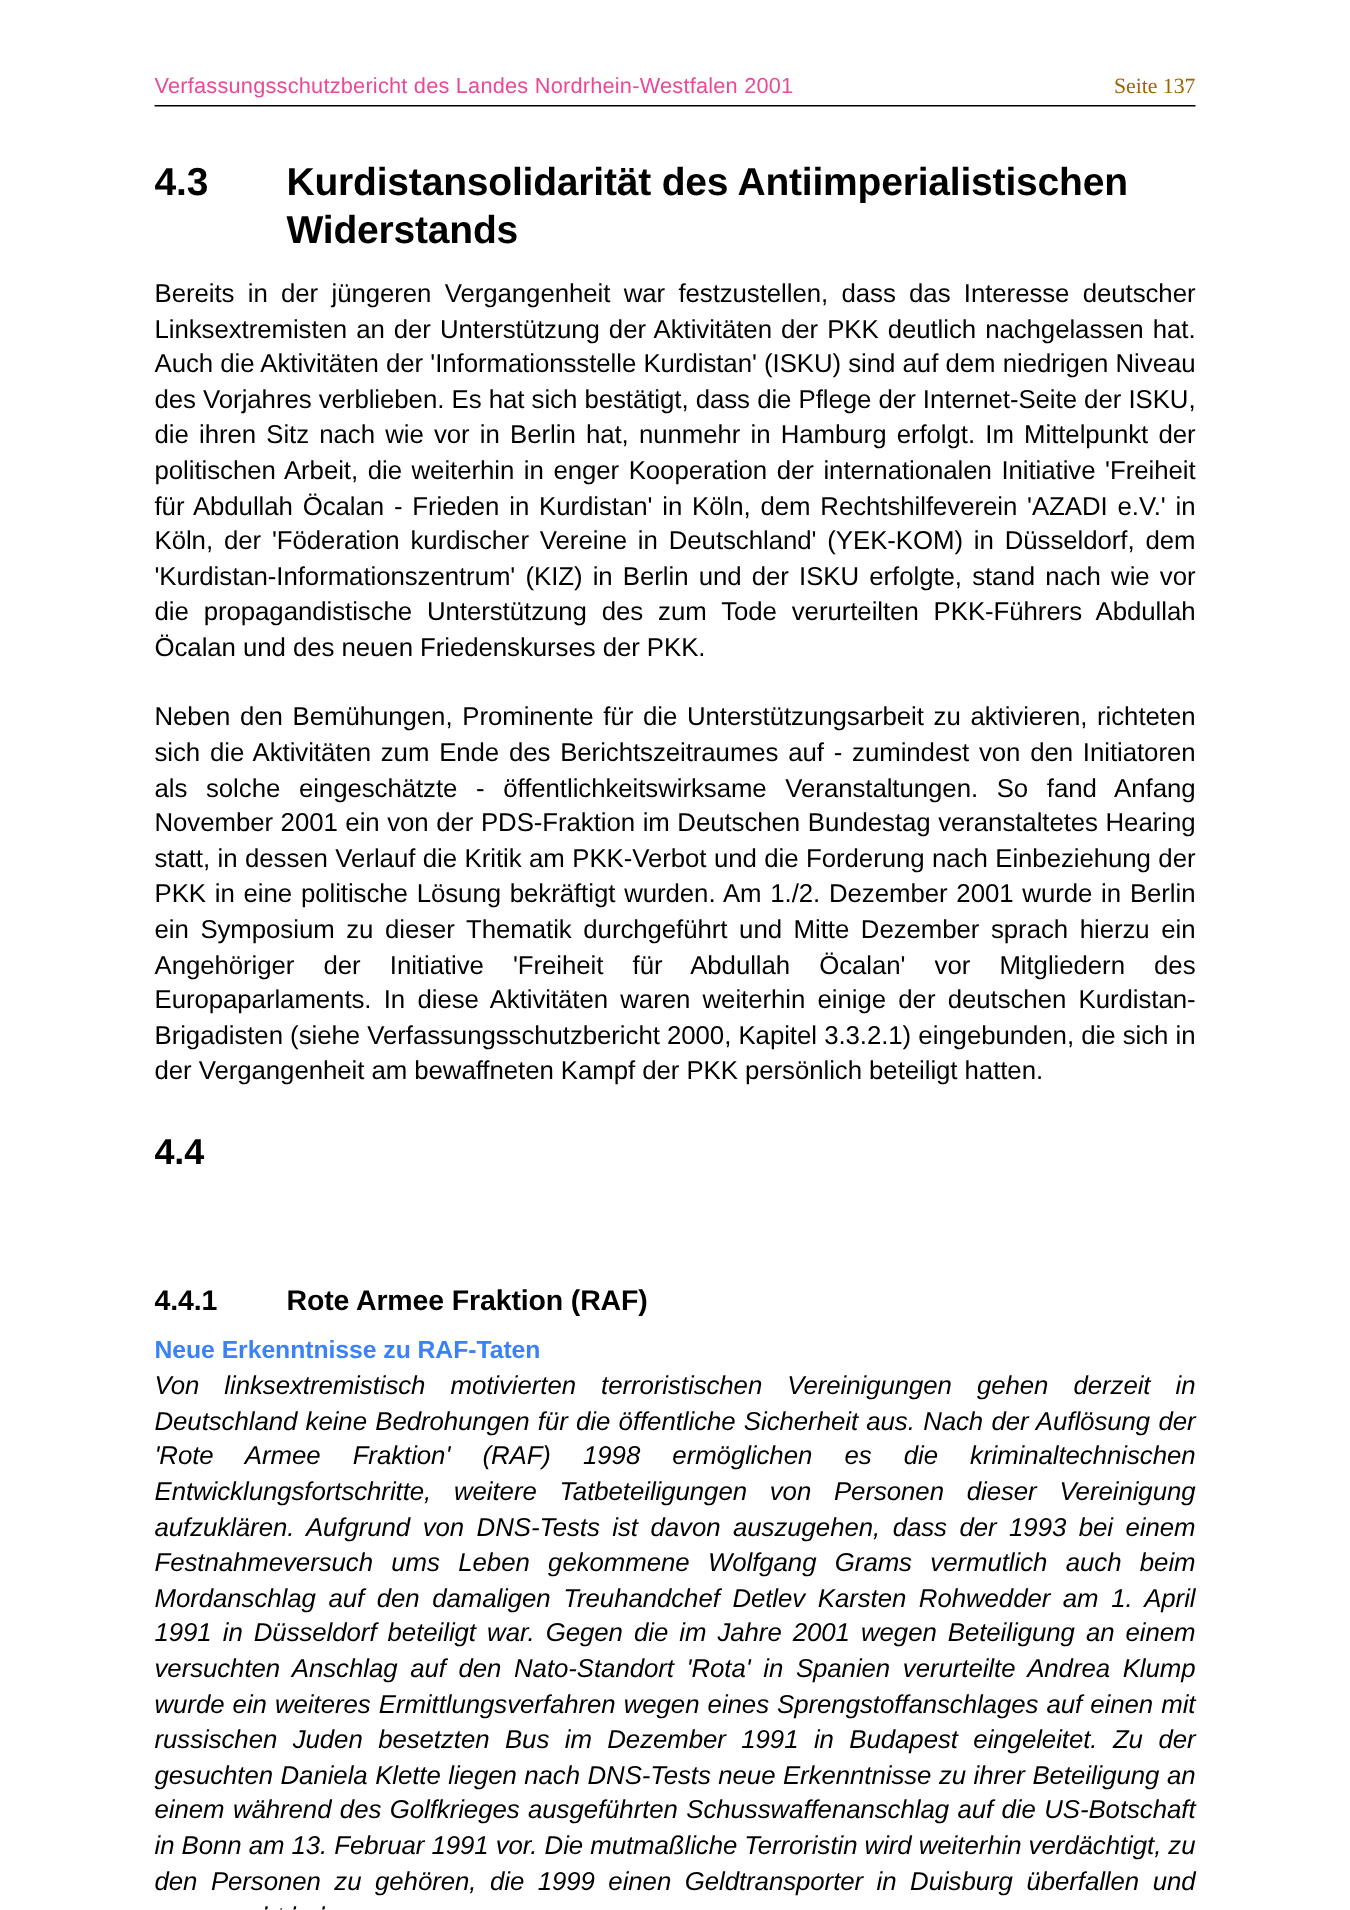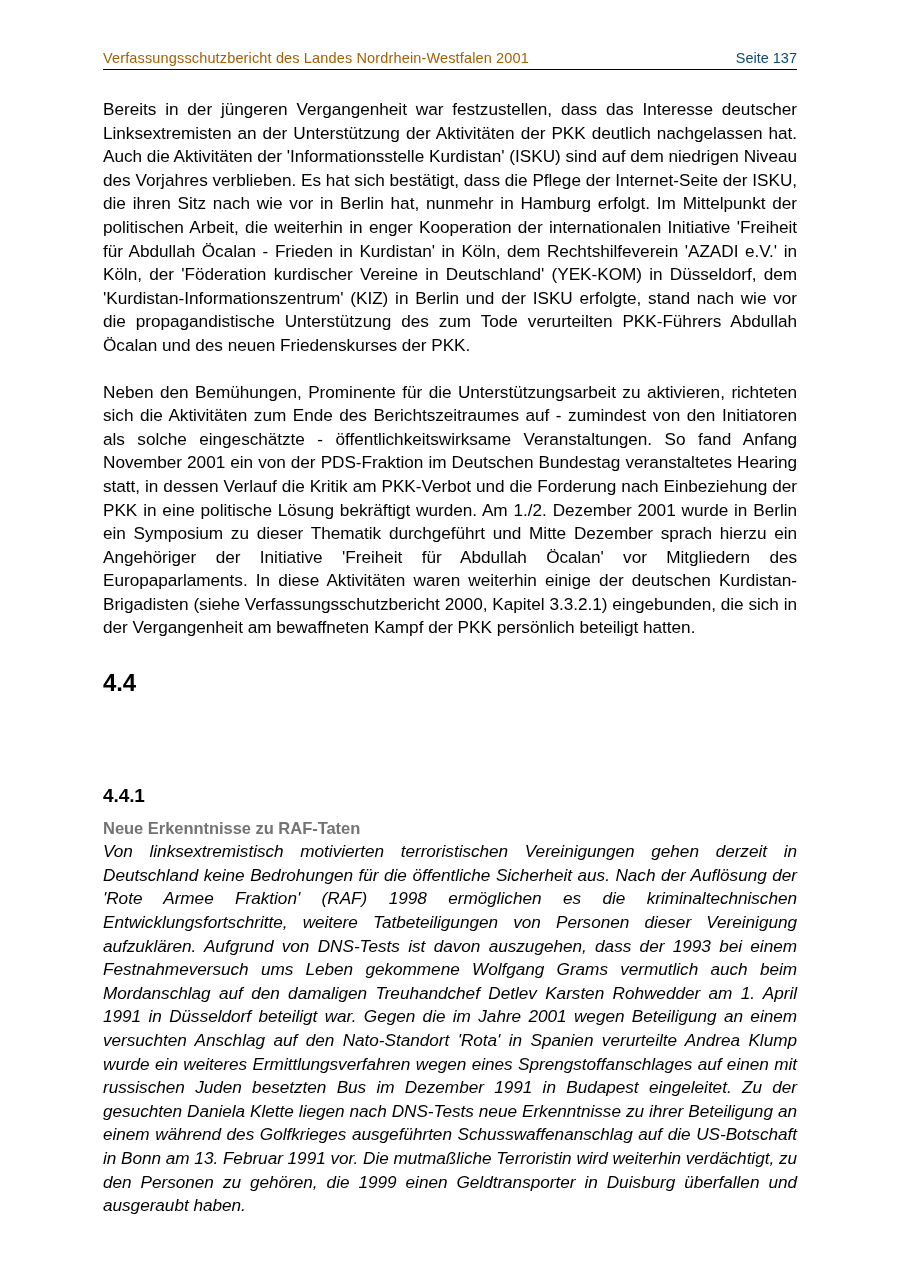--- a/index.html
+++ b/index.html
@@ -35,27 +35,28 @@
     width: 694px;
     display: flex;
     align-items: baseline;
     justify-content: space-between;
     border-bottom: 1.4px solid #000000;
     padding-bottom: 3px;
   }
   .page-header .header-title {
     font-size: 14.5px;
     letter-spacing: 0.01em;
-    color: #a16207;
+    color: #ec4899;
     white-space: nowrap;
   }
   .page-header .header-page {
     font-size: 14.5px;
-    color: #0c4a6e;
+    color: #a16207;
     white-space: nowrap;
+    font-family: Liberation Serif, serif;
   }
 
   
   .content {
     position: absolute;
     left: 103px;
     top: 98px;
     width: 694px;
   }
 
@@ -92,31 +93,31 @@
     flex: 0 0 88px;
   }
 
   .h3 {
     display: flex;
     align-items: flex-start;
     font-size: 19px;
     font-weight: bold;
     line-height: 1.25;
     letter-spacing: -0.005em;
-    margin: 28px 0 10px 0;
+    margin: 14px 0 10px 0;
   }
   .h3 .num {
     width: 88px;
     flex: 0 0 88px;
   }
 
   .h4-blue {
     font-size: 16.5px;
     font-weight: bold;
-    color: #737373;
+    color: #3b82f6;
     line-height: 1.3;
     margin: 6px 0 1px 0;
     letter-spacing: -0.002em;
   }
 
   
   p.body {
     font-size: 17.2px;
     line-height: 23.6px;
     text-align: justify;
@@ -135,31 +136,36 @@
 
 <div class="page">
 
   <div class="page-header">
     <span class="header-title">Verfassungsschutzbericht des Landes Nordrhein-Westfalen 2001</span>
     <span class="header-page">Seite 137</span>
   </div>
 
   <div class="content">
 
+    <h1 class="h1">
+      <span class="num">4.3</span>
+      <span class="txt">Kurdistansolidarität des Antiimperialistischen Widerstands</span>
+    </h1>
 
     <p class="body">Bereits in der jüngeren Vergangenheit war festzustellen, dass das Interesse deutscher Linksextremisten an der Unterstützung der Aktivitäten der PKK deutlich nachgelassen hat. Auch die Aktivitäten der 'Informationsstelle Kurdistan' (ISKU) sind auf dem niedrigen Niveau des Vorjahres verblieben. Es hat sich bestätigt, dass die Pflege der Internet-Seite der ISKU, die ihren Sitz nach wie vor in Berlin hat, nunmehr in Hamburg erfolgt. Im Mittelpunkt der politischen Arbeit, die weiterhin in enger Kooperation der internationalen Initiative 'Freiheit für Abdullah Öcalan - Frieden in Kurdistan' in Köln, dem Rechtshilfeverein 'AZADI e.V.' in Köln, der 'Föderation kurdischer Vereine in Deutschland' (YEK-KOM) in Düsseldorf, dem 'Kurdistan-Informationszentrum' (KIZ) in Berlin und der ISKU erfolgte, stand nach wie vor die propagandistische Unterstützung des zum Tode verurteilten PKK-Führers Abdullah Öcalan und des neuen Friedenskurses der PKK.</p>
 
     <p class="body">Neben den Bemühungen, Prominente für die Unterstützungsarbeit zu aktivieren, richteten sich die Aktivitäten zum Ende des Berichtszeitraumes auf - zumindest von den Initiatoren als solche eingeschätzte - öffentlichkeitswirksame Veranstaltungen. So fand Anfang November 2001 ein von der PDS-Fraktion im Deutschen Bundestag veranstaltetes Hearing statt, in dessen Verlauf die Kritik am PKK-Verbot und die Forderung nach Einbeziehung der PKK in eine politische Lösung bekräftigt wurden. Am 1./2. Dezember 2001 wurde in Berlin ein Symposium zu dieser Thematik durchgeführt und Mitte Dezember sprach hierzu ein Angehöriger der Initiative 'Freiheit für Abdullah Öcalan' vor Mitgliedern des Europaparlaments. In diese Aktivitäten waren weiterhin einige der deutschen Kurdistan-Brigadisten (siehe Verfassungsschutzbericht 2000, Kapitel 3.3.2.1) eingebunden, die sich in der Vergangenheit am bewaffneten Kampf der PKK persönlich beteiligt hatten.</p>
 
     <h2 class="h2">
       <span class="num">4.4</span>
     </h2>
 
     <h3 class="h3">
       <span class="num">4.4.1</span>
+      <span class="txt">Rote Armee Fraktion (RAF)</span>
     </h3>
 
     <div class="h4-blue">Neue Erkenntnisse zu RAF-Taten</div>
 
     <p class="body">Von linksextremistisch motivierten terroristischen Vereinigungen gehen derzeit in Deutschland keine Bedrohungen für die öffentliche Sicherheit aus. Nach der Auflösung der 'Rote Armee Fraktion' (RAF) 1998 ermöglichen es die kriminaltechnischen Entwicklungsfortschritte, weitere Tatbeteiligungen von Personen dieser Vereinigung aufzuklären. Aufgrund von DNS-Tests ist davon auszugehen, dass der 1993 bei einem Festnahmeversuch ums Leben gekommene Wolfgang Grams vermutlich auch beim Mordanschlag auf den damaligen Treuhandchef Detlev Karsten Rohwedder am 1. April 1991 in Düsseldorf beteiligt war. Gegen die im Jahre 2001 wegen Beteiligung an einem versuchten Anschlag auf den Nato-Standort 'Rota' in Spanien verurteilte Andrea Klump wurde ein weiteres Ermittlungsverfahren wegen eines Sprengstoffanschlages auf einen mit russischen Juden besetzten Bus im Dezember 1991 in Budapest eingeleitet. Zu der gesuchten Daniela Klette liegen nach DNS-Tests neue Erkenntnisse zu ihrer Beteiligung an einem während des Golfkrieges ausgeführten Schusswaffenanschlag auf die US-Botschaft in Bonn am 13. Februar 1991 vor. Die mutmaßliche Terroristin wird weiterhin verdächtigt, zu den Personen zu gehören, die 1999 einen Geldtransporter in Duisburg überfallen und ausgeraubt haben.</p>
 
   </div>
 </div>
 
 </body></html>

